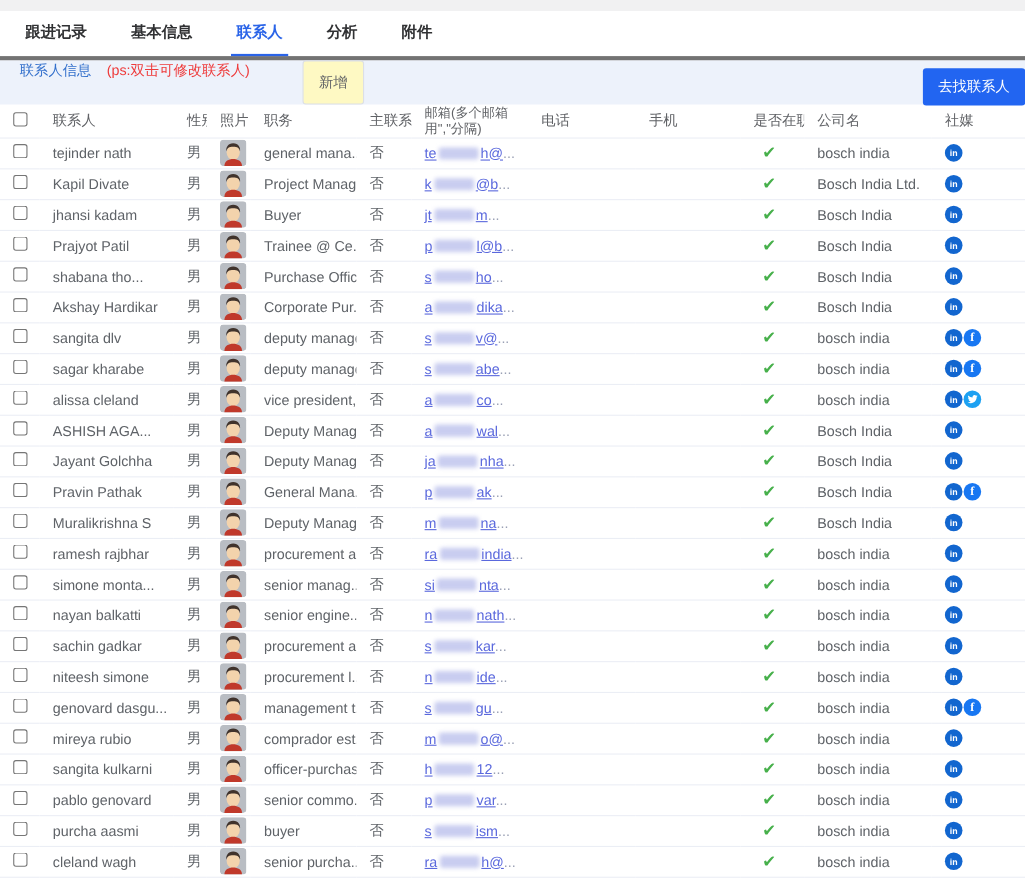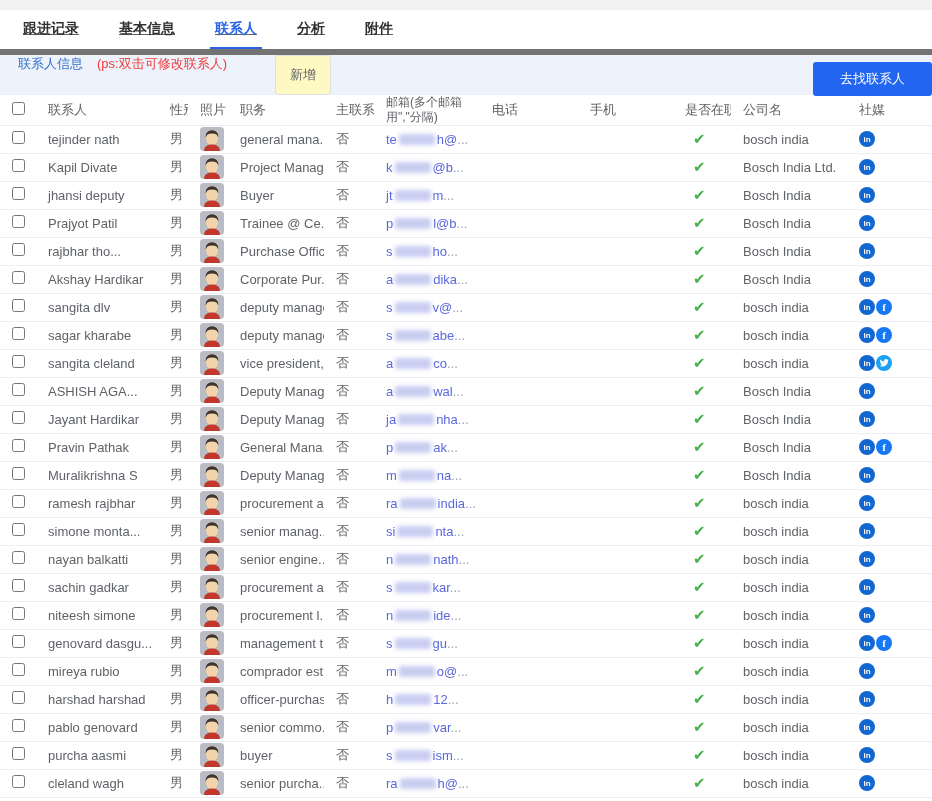--- a/index.html
+++ b/index.html
@@ -1,41 +1,41 @@
 <!DOCTYPE html>
 <html><head>
 <meta charset="utf-8">
 <style>
   * { margin:0; padding:0; box-sizing:border-box; }
   html,body { width:932px; height:801px; overflow:hidden; background:#fff;
     font-family:"Liberation Sans","DejaVu Sans",sans-serif; font-size:13px; color:#5f6368; }
   .top-strip { height:10px; background:#f1f1f2; }
 
   
-  .tabbar { height:45px; background:#fff; display:flex; align-items:stretch; padding-left:18px; border-bottom:6px solid #737373;text-decoration:underline; }
+  .tabbar { height:45px; background:#fff; display:flex; align-items:stretch; padding-left:18px; border-bottom:4px solid #737373; }
   .tab { display:flex; align-items:center; margin-right:30px; padding:0 5px; font-size:14px; font-weight:bold; color:#303133; cursor:pointer; border-bottom:2px solid transparent; }
   .tab.active { color:#2a64e8; border-bottom-color:#2a64e8; }
 
   
   .toolbar { height:40px; background:#edf2fb; display:flex; padding-left:18px; position:relative; }
   .section-title { color:#3370cc; font-size:13px; }
   .note { color:#ee3b3b; font-size:13px; margin-left:14px; }
   .btn-add { margin-left:48px; background:#fef9c3; border:1px solid #dcdfe6; border-radius:3px; color:#606266; font-size:13px; padding:6px 14px; cursor:pointer; }
-  .btn-find { position:absolute; right:0; top:7px; background:#2265f1; color:#fff; border:none; border-radius:3px; font-size:13px; padding:8px 27px; cursor:pointer; }
+  .btn-find { position:absolute; right:0; top:7px; background:#2265f1; color:#fff; border:none; border-radius:3px; font-size:13px; padding:8px 14px; cursor:pointer; }
 
   
   table { width:932px; border-collapse:collapse; table-layout:fixed; }
   th, td { padding:0 4px 0 12px; text-align:left; font-weight:normal; white-space:nowrap; overflow:hidden; }
   thead th { height:30px; color:#606266; font-size:13px; border-bottom:1px solid #ebeef5; vertical-align:middle; }
   th.email-h { font-size:12px; line-height:1.2; white-space:normal; }
   tbody td { height:28px; border-bottom:1px solid #ebeef5; vertical-align:middle; }
   input[type=checkbox] { width:13px; height:13px; cursor:pointer; }
 
   .avatar { width:24px; height:24px; border-radius:3px; display:block; }
-  .email a { color:#5a68dd; cursor:pointer; }
+  .email a { color:#5a68dd; text-decoration:underline; cursor:pointer; }
   .blur-seg { display:inline-block; width:36px; height:11px; background:#c9cdf0; border-radius:2px; filter:blur(2px); vertical-align:-1px; margin:0 2px; }
   .ellipsis { color:#9aa0b5; text-decoration:none; }
   .check { color:#47b04b; font-size:15px; font-weight:bold; padding-left:8px; }
 
   .soc { display:inline-flex; align-items:center; justify-content:center; width:16px; height:16px; border-radius:50%; margin-right:1px; vertical-align:middle; cursor:pointer; }
   .soc.linkedin { background:#1266cf; color:#fff; font-size:8px; font-weight:bold; }
   .soc.facebook { background:#1877f2; color:#fff; font-size:11px; font-weight:bold; font-family:"Liberation Serif",serif; }
   .soc.twitter  { background:#1da1f2; }
 </style>
 </head>
@@ -133,21 +133,21 @@
     </td>
     <td></td>
     <td></td>
     <td><span class="check">✔</span></td>
     <td>Bosch India Ltd.</td>
     <td><span class="soc linkedin">in</span></td>
   </tr>
 
   <tr>
     <td><input type="checkbox" style=""></td>
-    <td>jhansi deputy</td>
+    <td>jhansi kadam</td>
     <td>男</td>
     <td>
       <svg class="avatar" viewBox="0 0 24 24">
         <rect width="24" height="24" rx="3" fill="#b9bdc3"></rect>
         <ellipse cx="12" cy="11.5" rx="6" ry="6.8" fill="#f3d3ac"></ellipse>
         <path d="M12 3.2 C7.2 3.2 5.2 7.2 5.8 10.5 C6.3 7.6 8.2 6.4 12 6.4 C15.8 6.4 17.7 7.6 18.2 10.5 C18.8 7.2 16.8 3.2 12 3.2 Z" fill="#40332c"></path>
         <path d="M4 24 C4 19.4 8 17.6 12 17.6 C16 17.6 20 19.4 20 24 Z" fill="#c0392b"></path>
       </svg>
     </td>
     <td>Buyer</td>
@@ -181,21 +181,21 @@
     </td>
     <td></td>
     <td></td>
     <td><span class="check">✔</span></td>
     <td>Bosch India</td>
     <td><span class="soc linkedin">in</span></td>
   </tr>
 
   <tr>
     <td><input type="checkbox" style=""></td>
-    <td>rajbhar tho...</td>
+    <td>shabana tho...</td>
     <td>男</td>
     <td>
       <svg class="avatar" viewBox="0 0 24 24">
         <rect width="24" height="24" rx="3" fill="#b9bdc3"></rect>
         <ellipse cx="12" cy="11.5" rx="6" ry="6.8" fill="#f3d3ac"></ellipse>
         <path d="M12 3.2 C7.2 3.2 5.2 7.2 5.8 10.5 C6.3 7.6 8.2 6.4 12 6.4 C15.8 6.4 17.7 7.6 18.2 10.5 C18.8 7.2 16.8 3.2 12 3.2 Z" fill="#40332c"></path>
         <path d="M4 24 C4 19.4 8 17.6 12 17.6 C16 17.6 20 19.4 20 24 Z" fill="#c0392b"></path>
       </svg>
     </td>
     <td>Purchase Officer</td>
@@ -277,21 +277,21 @@
     </td>
     <td></td>
     <td></td>
     <td><span class="check">✔</span></td>
     <td>bosch india</td>
     <td><span class="soc linkedin">in</span><span class="soc facebook">f</span></td>
   </tr>
 
   <tr>
     <td><input type="checkbox" style=""></td>
-    <td>sangita cleland</td>
+    <td>alissa cleland</td>
     <td>男</td>
     <td>
       <svg class="avatar" viewBox="0 0 24 24">
         <rect width="24" height="24" rx="3" fill="#b9bdc3"></rect>
         <ellipse cx="12" cy="11.5" rx="6" ry="6.8" fill="#f3d3ac"></ellipse>
         <path d="M12 3.2 C7.2 3.2 5.2 7.2 5.8 10.5 C6.3 7.6 8.2 6.4 12 6.4 C15.8 6.4 17.7 7.6 18.2 10.5 C18.8 7.2 16.8 3.2 12 3.2 Z" fill="#40332c"></path>
         <path d="M4 24 C4 19.4 8 17.6 12 17.6 C16 17.6 20 19.4 20 24 Z" fill="#c0392b"></path>
       </svg>
     </td>
     <td>vice president,...</td>
@@ -329,21 +329,21 @@
     </td>
     <td></td>
     <td></td>
     <td><span class="check">✔</span></td>
     <td>Bosch India</td>
     <td><span class="soc linkedin">in</span></td>
   </tr>
 
   <tr>
     <td><input type="checkbox" style=""></td>
-    <td>Jayant Hardikar</td>
+    <td>Jayant Golchha</td>
     <td>男</td>
     <td>
       <svg class="avatar" viewBox="0 0 24 24">
         <rect width="24" height="24" rx="3" fill="#b9bdc3"></rect>
         <ellipse cx="12" cy="11.5" rx="6" ry="6.8" fill="#f3d3ac"></ellipse>
         <path d="M12 3.2 C7.2 3.2 5.2 7.2 5.8 10.5 C6.3 7.6 8.2 6.4 12 6.4 C15.8 6.4 17.7 7.6 18.2 10.5 C18.8 7.2 16.8 3.2 12 3.2 Z" fill="#40332c"></path>
         <path d="M4 24 C4 19.4 8 17.6 12 17.6 C16 17.6 20 19.4 20 24 Z" fill="#c0392b"></path>
       </svg>
     </td>
     <td>Deputy Manager</td>
@@ -569,21 +569,21 @@
     </td>
     <td></td>
     <td></td>
     <td><span class="check">✔</span></td>
     <td>bosch india</td>
     <td><span class="soc linkedin">in</span></td>
   </tr>
 
   <tr>
     <td><input type="checkbox" style=""></td>
-    <td>harshad harshad</td>
+    <td>sangita kulkarni</td>
     <td>男</td>
     <td>
       <svg class="avatar" viewBox="0 0 24 24">
         <rect width="24" height="24" rx="3" fill="#b9bdc3"></rect>
         <ellipse cx="12" cy="11.5" rx="6" ry="6.8" fill="#f3d3ac"></ellipse>
         <path d="M12 3.2 C7.2 3.2 5.2 7.2 5.8 10.5 C6.3 7.6 8.2 6.4 12 6.4 C15.8 6.4 17.7 7.6 18.2 10.5 C18.8 7.2 16.8 3.2 12 3.2 Z" fill="#40332c"></path>
         <path d="M4 24 C4 19.4 8 17.6 12 17.6 C16 17.6 20 19.4 20 24 Z" fill="#c0392b"></path>
       </svg>
     </td>
     <td>officer-purchase</td>

